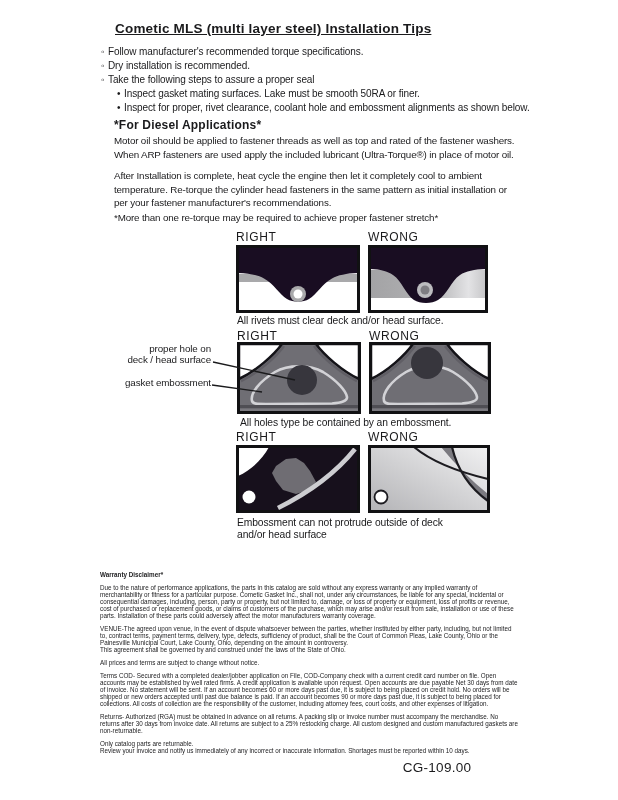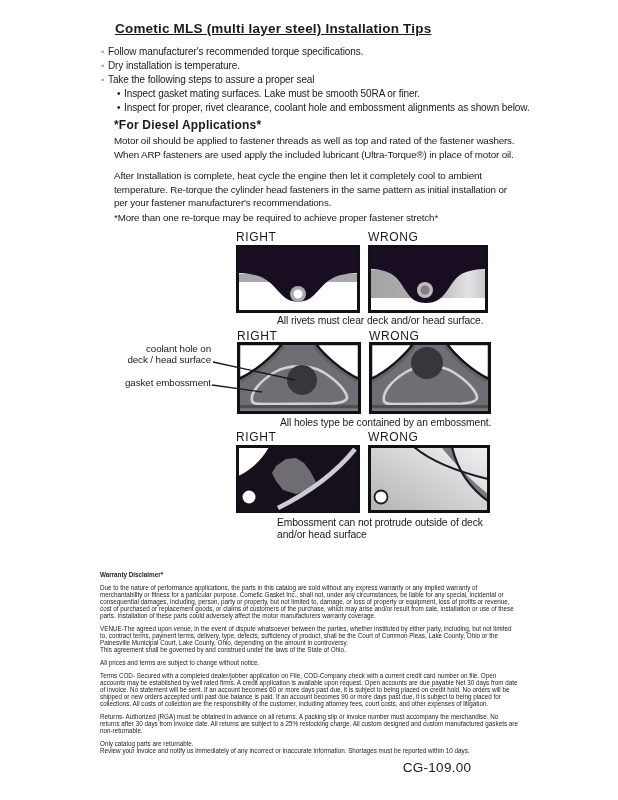--- a/index.html
+++ b/index.html
@@ -11,21 +11,21 @@
   .title{
     font-size:13.5px;font-weight:bold;text-decoration:underline;
     letter-spacing:.2px;white-space:nowrap;
   }
   .tipline{display:flex;line-height:14px;font-size:10px;letter-spacing:-.1px;}
   .tipline .mk{width:7px;flex:0 0 7px;}
   .sub{margin-left:16px;}
   .dheading{font-size:12px;font-weight:bold;letter-spacing:.2px;}
   .body-p{font-size:9.8px;line-height:13.5px;letter-spacing:-.15px;}
   .figlabel{font-size:12px;letter-spacing:.6px;text-align:left;font-weight:500;}
-  .figcap{font-size:10.3px;letter-spacing:-.1px;line-height:11.5px;margin-left:40px;}
+  .figcap{font-size:10.3px;letter-spacing:-.1px;line-height:11.5px;}
   .annlabel{font-size:9.8px;letter-spacing:-.1px;text-align:right;line-height:11px;}
   .panel{position:absolute;}
   .overlay{position:absolute;z-index:5;pointer-events:none;}
   .legal{font-size:6.3px;line-height:7px;letter-spacing:0;color:#232325;}
   .legal p{margin:0 0 6px 0;}
   .legal p.tight{margin-bottom:0;}
   .legal .lheading{font-weight:bold;margin-bottom:6px;}
   .pagenum{font-size:13.5px;letter-spacing:.3px;text-align:center;}
 </style>
 </head>
@@ -35,21 +35,21 @@
 
   <div class="abs title" style="left:115px;top:21px;">Cometic MLS (multi layer steel) Installation Tips</div>
 
   <div class="abs" style="left:101px;top:45px;width:440px;">
     <div class="tipline">
       <span class="mk">◦</span>
       <span>Follow manufacturer's recommended torque specifications.</span>
     </div>
     <div class="tipline">
       <span class="mk">◦</span>
-      <span>Dry installation is temperature.</span>
+      <span>Dry installation is recommended.</span>
     </div>
     <div class="tipline">
       <span class="mk">◦</span>
       <span>Take the following steps to assure a proper seal</span>
     </div>
     <div class="tipline sub">
       <span class="mk">•</span>
       <span>Inspect gasket mating surfaces.  Lake must be smooth 50RA or finer.</span>
     </div>
     <div class="tipline sub">
@@ -91,21 +91,21 @@
     <circle cx="57" cy="45" r="4.5" fill="#7e7d82"></circle>
     <rect x="1.5" y="1.5" width="117" height="65" fill="none" stroke="#111113" stroke-width="3"></rect>
   </svg>
 
   <div class="abs figcap" style="left:237px;top:315px;width:280px;">All rivets must clear deck and/or head surface.</div>
 
   <div class="abs figlabel" style="left:237px;top:329px;width:124px;">RIGHT</div>
   <div class="abs figlabel" style="left:369px;top:329px;width:122px;">WRONG</div>
 
   <div class="abs annlabel" style="left:110px;top:343px;width:101px;">
-    <div>coolant hole on</div>
+    <div>proper hole on</div>
     <div>deck / head surface</div>
   </div>
   <div class="abs annlabel" style="left:110px;top:377px;width:101px;">gasket embossment</div>
 
   <svg class="panel" style="left:237px;top:342px;" width="124" height="72" viewBox="0 0 124 72">
     <rect x="1.5" y="1.5" width="121" height="69" fill="#6f6e74"></rect>
     <path d="M2,2 H45 C37,13 19,29 2,37 Z" fill="#ffffff" stroke="#141318" stroke-width="2.5"></path>
     <path d="M122,2 H79 C87,13 105,29 122,37 Z" fill="#ffffff" stroke="#141318" stroke-width="2.5"></path>
     <path d="M47,4 C39,15 21,31 4,39" stroke="#5b5a60" stroke-width="2.5" fill="none" opacity="0.75"></path>
     <path d="M77,4 C85,15 103,31 120,39" stroke="#5b5a60" stroke-width="2.5" fill="none" opacity="0.75"></path>

